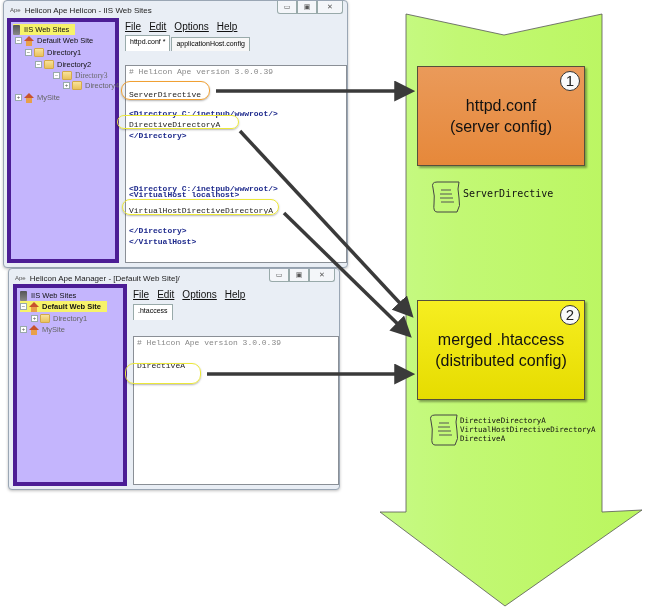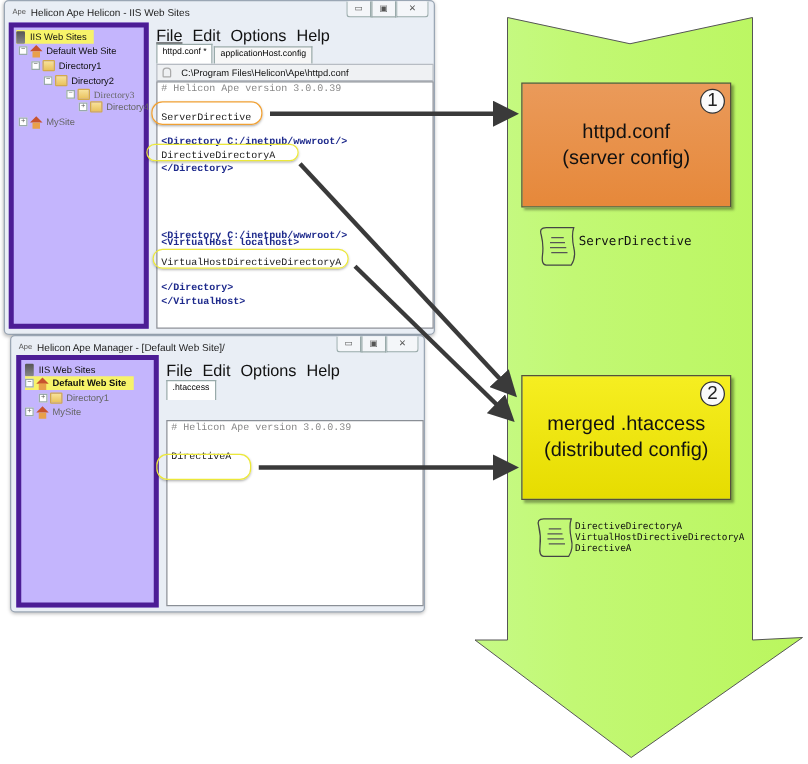--- a/index.html
+++ b/index.html
@@ -18,21 +18,21 @@
   .tree-item { position: absolute; display: flex; align-items: center; height: 11px; font-size: 7.5px; white-space: nowrap; color: #111; }
   .tree-item.dim { color: #666; }
   .tree-item.hl { background: #f7f36a; padding-right: 6px; }
   .exp { width: 7px; height: 7px; border: 1px solid #9aa; font-size: 6px; line-height: 5px; text-align: center; color: #555; background: #fff; margin-right: 2px; }
   .folder { width: 10px; height: 9px; background: linear-gradient(#f8e29a, #e9c25d); border-radius: 1px; margin-right: 3px; border: 1px solid #d3a94a; }
   .house { width: 10px; height: 10px; margin-right: 3px; position: relative; }
   .house:before { content: ""; position: absolute; left: 0; top: 0; border-left: 5px solid transparent; border-right: 5px solid transparent; border-bottom: 5px solid #c8532e; }
   .house:after { content: ""; position: absolute; left: 2px; top: 5px; width: 6px; height: 5px; background: #e8a04a; }
   .server { width: 7px; height: 10px; background: linear-gradient(#555, #888); margin-right: 4px; border-radius: 1px; }
 
-  .menubar { position: absolute; display: flex; gap: 8px; font-size: 13px; color: #111; }
+  .menubar { position: absolute; display: flex; gap: 8px; font-size: 10px; color: #111; text-decoration: underline; }
   .tabs { position: absolute; display: flex; }
   .tab { height: 14px; border: 1px solid #9aa; border-bottom: none; background: #f7f7f7; font-size: 7px; padding: 2px 4px; margin-right: 1px; white-space: nowrap; }
   .tab.active { background: #fff; height: 16px; margin-top: -2px; }
   .pathbar { position: absolute; height: 14px; border: 1px solid #b7bcc3; background: #eff1f3; font-size: 7.5px; display: flex; align-items: center; padding-left: 4px; color: #111; }
   .pathbar .lock { width: 7px; height: 8px; border: 1px solid #aaa; border-radius: 3px 3px 1px 1px; margin-right: 8px; }
   .editor { position: absolute; background: #fff; border: 1px solid #8a8f96; font-family: "Liberation Mono", monospace; font-size: 8px; overflow: hidden; }
   .code-line { position: absolute; left: 3px; white-space: nowrap; }
   .code-line.comment { color: #888; }
   .code-line.tag { color: #1e2a8c; font-weight: bold; }
   .code-line.plain { color: #222; }
@@ -116,24 +116,20 @@
   <div class="menubar" style="left:121px;top:20px;">
     <span style="text-decoration:underline;">File</span>
     <span>Edit</span>
     <span>Options</span>
     <span>Help</span>
   </div>
   <div class="tabs" style="left:121px;top:36px;">
     <div class="tab active">httpd.conf *</div>
     <div class="tab">applicationHost.config</div>
   </div>
-  <div class="pathbar" style="left:121px;top:50px;width:222px;">
-    <span class="lock"></span>
-    <span>C:\Program Files\Helicon\Ape\httpd.conf</span>
-  </div>
   <div class="editor" style="left:121px;top:64px;width:222px;height:198px;">
     <div class="code-line comment" style="top:1px;"># Helicon Ape version 3.0.0.39</div>
     <div class="code-line plain" style="top:24px;">ServerDirective</div>
     <div class="code-line tag" style="top:43px;">&lt;Directory C:/inetpub/wwwroot/&gt;</div>
     <div class="code-line plain" style="top:54px;">DirectiveDirectoryA</div>
     <div class="code-line tag" style="top:65px;">&lt;/Directory&gt;</div>
     <div class="code-line tag" style="top:124px;">&lt;VirtualHost localhost&gt;</div>
     <div class="code-line tag" style="top:118px;">&lt;Directory C:/inetpub/wwwroot/&gt;</div>
     <div class="code-line plain" style="top:140px;">VirtualHostDirectiveDirectoryA</div>
     <div class="code-line tag" style="top:160px;">&lt;/Directory&gt;</div>

